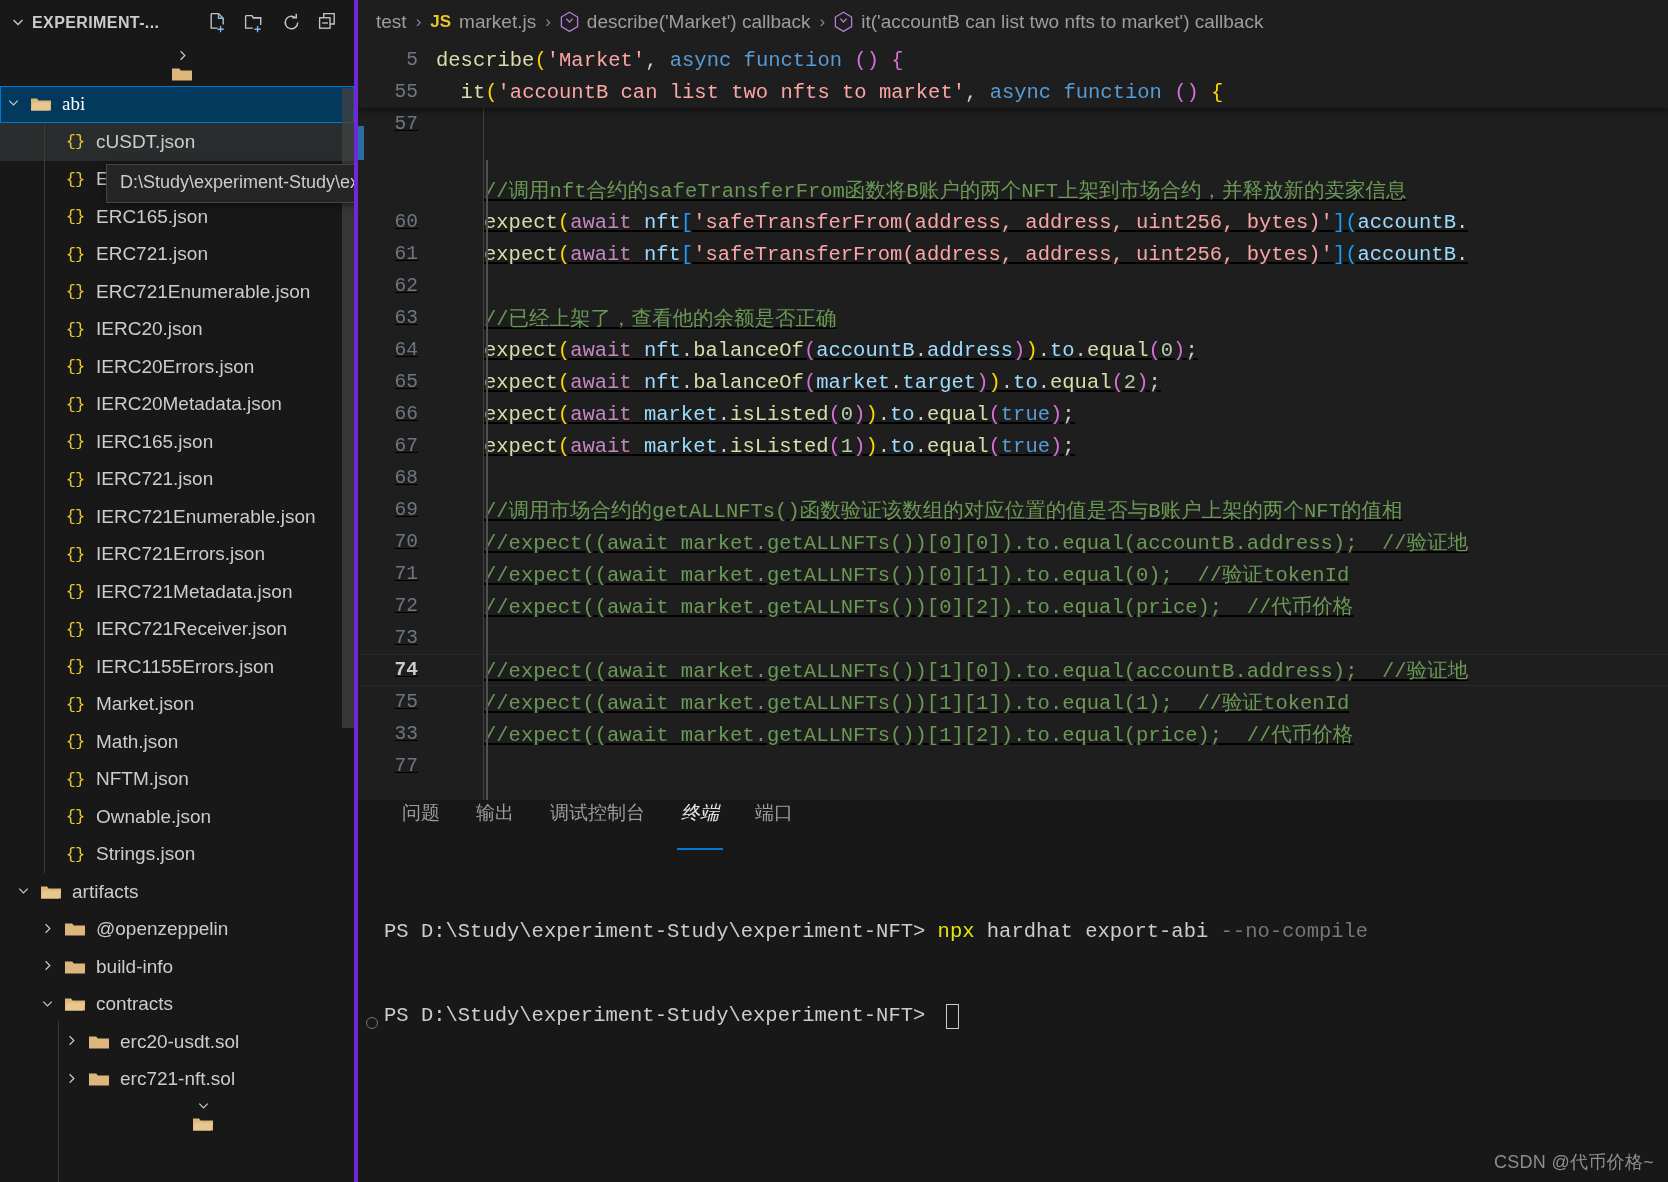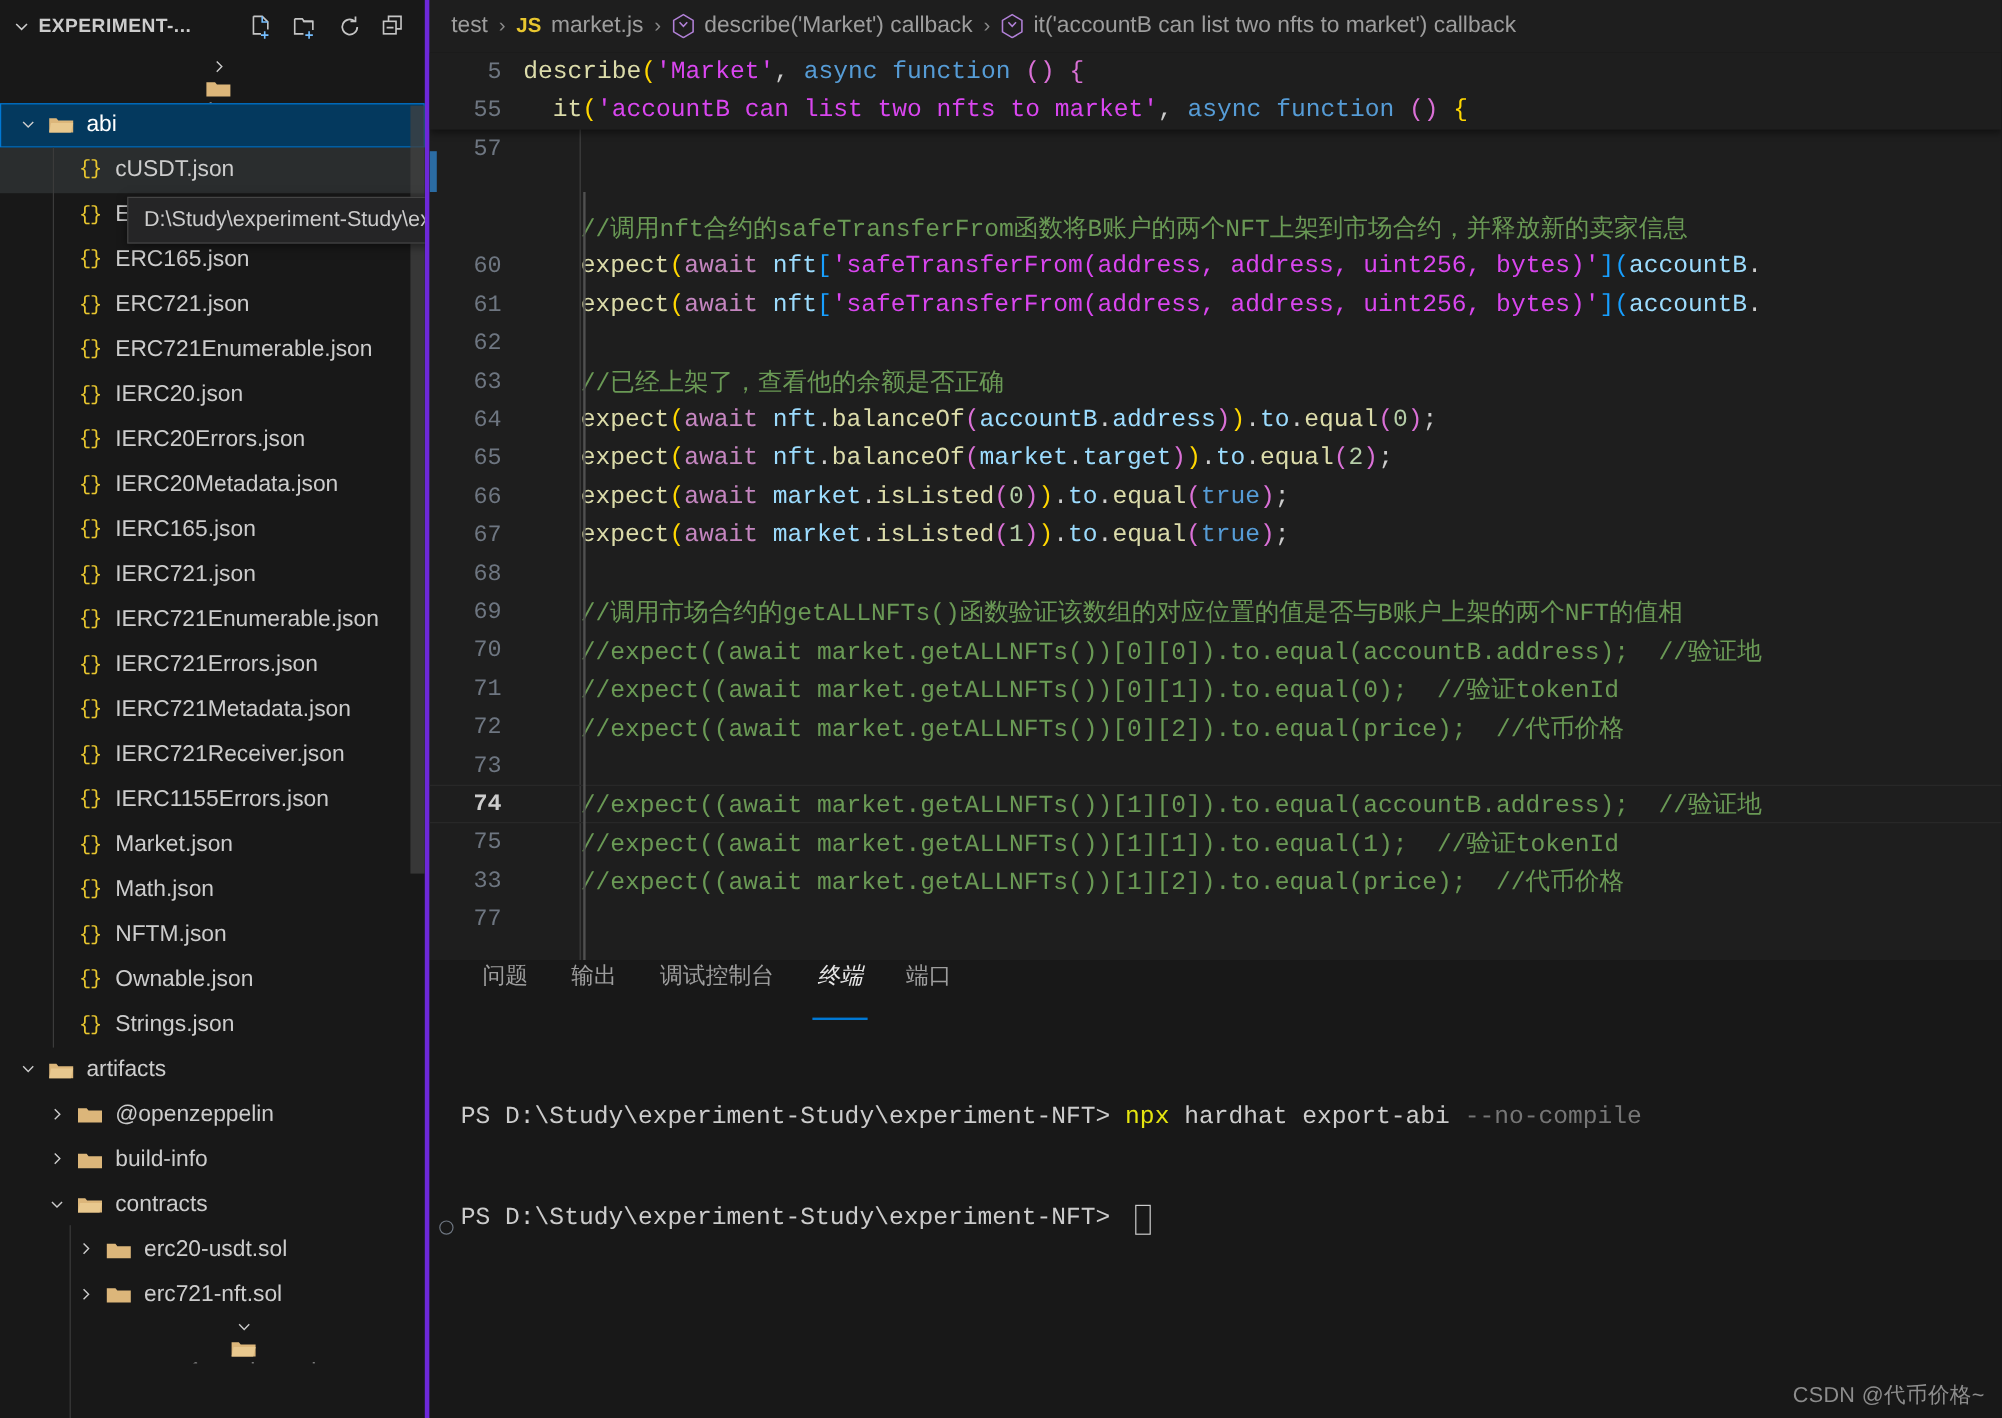--- a/index.html
+++ b/index.html
@@ -109,21 +109,21 @@
   .cur-line-hl {
     position:absolute; left:126px; right:0; height:32px;
     border-top:1px solid #282828; border-bottom:1px solid #282828;
   }
 
   .sticky-marker { position:absolute; left:0; top:82px; width:6px; height:34px; background:#2b6ca3; }
 
   
   .t-kw     { color:#c586c0; }
   .t-fn     { color:#dcdcaa; }
-  .t-str    { color:#d946ef; }
+  .t-str    { color:#fca5a5; }
   .t-var    { color:#9cdcfe; }
   .t-num    { color:#b5cea8; }
   .t-punc   { color:#cccccc; }
   .t-paren1 { color:#ffd700; }
   .t-paren2 { color:#da70d6; }
   .t-paren3 { color:#179fff; }
   .t-cmt    { color:#6a9955; }
   .t-ctrl   { color:#569cd6; }
 
   
@@ -216,21 +216,21 @@
           <span class="twisty"><svg width="15" height="15" viewBox="0 0 16 16">
               <path d="M6 3.5L10.5 8 6 12.5" fill="none" stroke="#cccccc" stroke-width="1.25"></path>
             </svg></span>
           <span class="ficon">
             <svg width="22" height="18" viewBox="0 0 22 18">
               <path d="M1 3.5h7.2l1.6 2H21v10H1z" fill="#dcb67a"></path>
             </svg>
           </span>
           <span class="label">.deps</span>
         </div>
-        <div class="row selected" style="padding-left: 10px;">
+        <div class="row selected" style=" font-family: Liberation Serif, serif;">
           <span class="twisty"><svg width="15" height="15" viewBox="0 0 16 16">
               <path d="M3.5 6L8 10.5 12.5 6" fill="none" stroke="#cccccc" stroke-width="1.25"></path>
             </svg></span>
           <span class="ficon">
             <svg width="22" height="18" viewBox="0 0 22 18">
               <path d="M1 3.5h6l1.6 2H21v10H1z" fill="#dcb67a"></path>
               <path d="M2.6 7.5h18.4l-2 8H1z" fill="#e8c88e"></path>
             </svg>
           </span>
           <span class="label">abi</span>
@@ -500,21 +500,21 @@
         <div class="cline">
           <span class="ln">5</span>
           <span class="code"><span class="t-fn">describe</span><span class="t-paren1">(</span><span class="t-str">'Market'</span><span class="t-punc">, </span><span class="t-ctrl">async</span> <span class="t-ctrl">function</span> <span class="t-paren2">()</span> <span class="t-paren2">{</span></span>
         </div>
         <div class="cline">
           <span class="ln">55</span>
           <span class="code">  <span class="t-fn">it</span><span class="t-paren1">(</span><span class="t-str">'accountB can list two nfts to market'</span><span class="t-punc">, </span><span class="t-ctrl">async</span> <span class="t-ctrl">function</span> <span class="t-paren2">()</span> <span class="t-paren1">{</span></span>
         </div>
       </div>
 
-      <div style="position:absolute; top:64px; left:0; right:0;">
+      <div style="position:absolute; top:64px; left:0; right:0;text-decoration:underline;">
 
         <div class="cline">
           <span class="ln">57</span>
           <span class="gutter-gap"></span>
           <span class="code"></span>
         </div>
 
         <div class="cline" style="height:34px;">
           <span class="ln" style="visibility:hidden">58</span>
           <span class="gutter-gap"></span>

